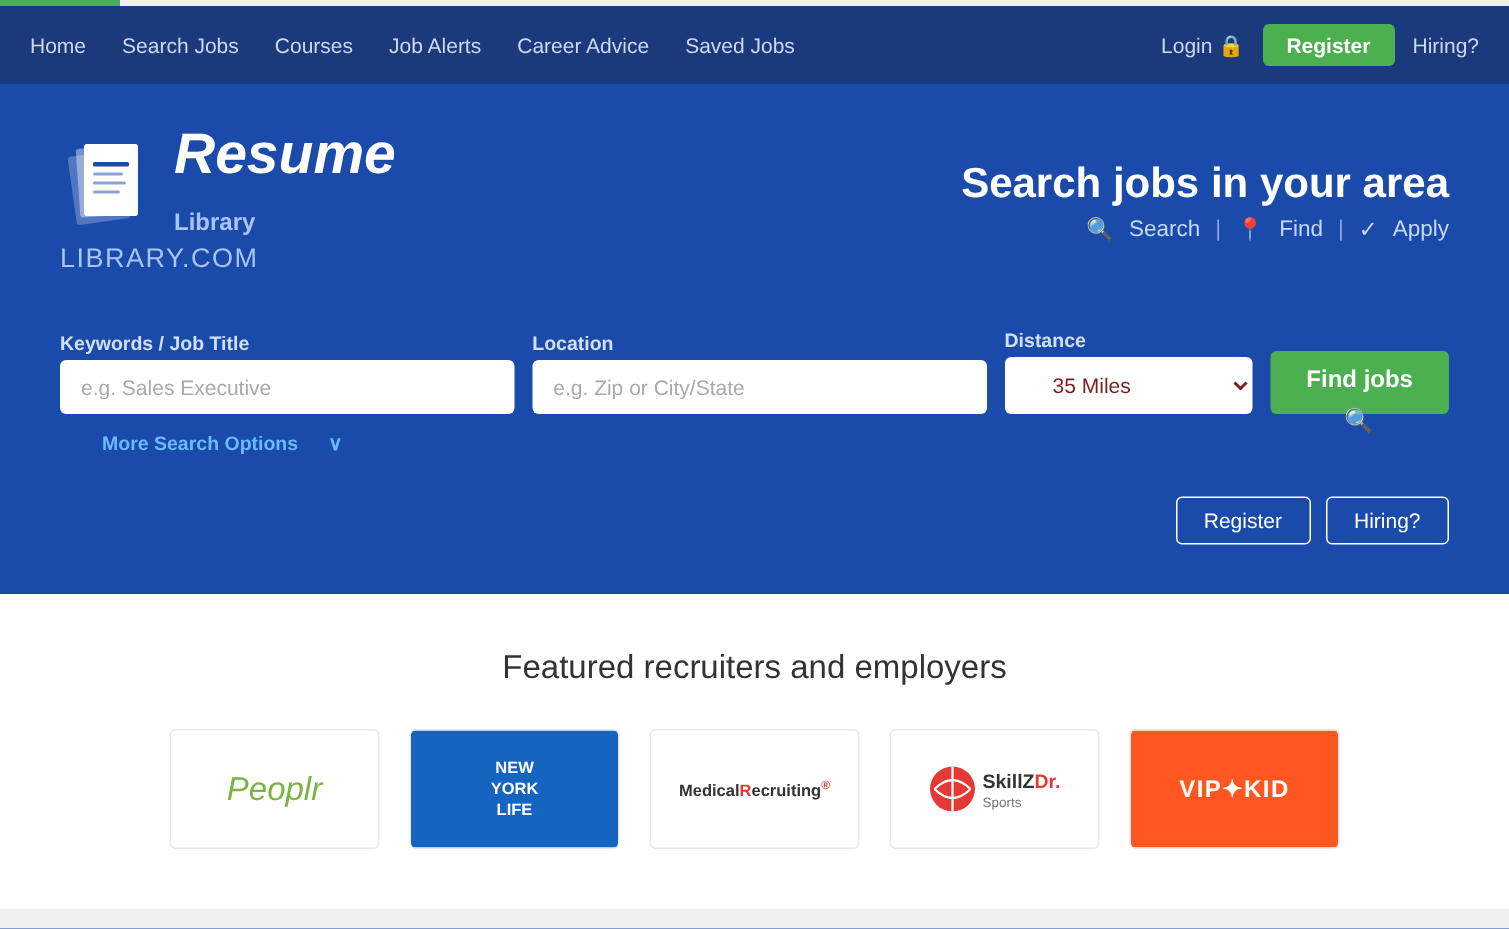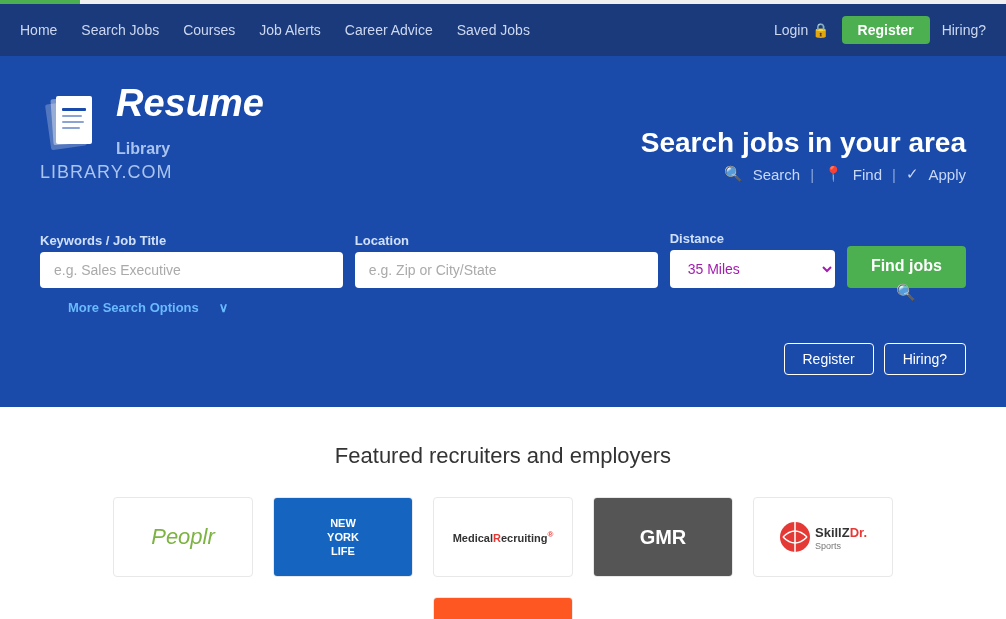--- a/index.html
+++ b/index.html
@@ -61,22 +61,22 @@
       min-height: 340px;
       position: relative;
     }
     .hero-inner {
       display: flex;
       flex-direction: column;
     }
     .hero-top {
       display: flex;
       justify-content: space-between;
-      align-items: flex-end;
-      margin-bottom: 48px;
+      align-items: center;
+      margin-bottom: 36px;
     }
     .logo-area {
       display: flex;
       flex-direction: column;
       align-items: flex-start;
     }
     .logo-box {
       display: flex;
       align-items: center;
       gap: 8px;
@@ -141,25 +141,25 @@
       padding: 10px 14px;
       border: none;
       border-radius: 4px;
       font-size: 14px;
       color: #555;
       width: 100%;
       background: #fff;
     }
     .search-input::placeholder { color: #aaa; }
     .distance-select {
-      padding: 10px 14px;
+      padding: 10px 28px;
       border: none;
       border-radius: 4px;
       font-size: 14px;
-      color: #a21caf;
+      color: #7f1d1d;
       width: 100%;
       background: #fff;
       cursor: pointer;
     }
     .btn-find {
       background: #4caf50;
       color: #fff;
       border: none;
       border-radius: 4px;
       padding: 11px 24px;
@@ -376,25 +376,20 @@
         <div class="logo-nyl-text">NEW<br>YORK<br>LIFE</div>
       </div>
     </div>
 
     <div class="logo-card">
       <div class="logo-mr">
         Medical<span style="color:#e53935;">R</span>ecruiting<span style="font-size:8px; vertical-align:super;">®</span>
       </div>
     </div>
 
-    <div class="logo-card">
-      <div class="logo-gmr">
-        <span class="logo-gmr-text">GMR</span>
-      </div>
-    </div>
 
     <div class="logo-card">
       <div class="logo-skillz">
         <svg width="32" height="32" viewBox="0 0 32 32">
           <circle cx="16" cy="16" r="15" fill="#e53935"></circle>
           <path d="M4 16 Q16 4 28 16" stroke="#fff" stroke-width="1.5" fill="none"></path>
           <path d="M4 16 Q16 28 28 16" stroke="#fff" stroke-width="1.5" fill="none"></path>
           <line x1="16" y1="1" x2="16" y2="31" stroke="#fff" stroke-width="1.5"></line>
         </svg>
         <div>

